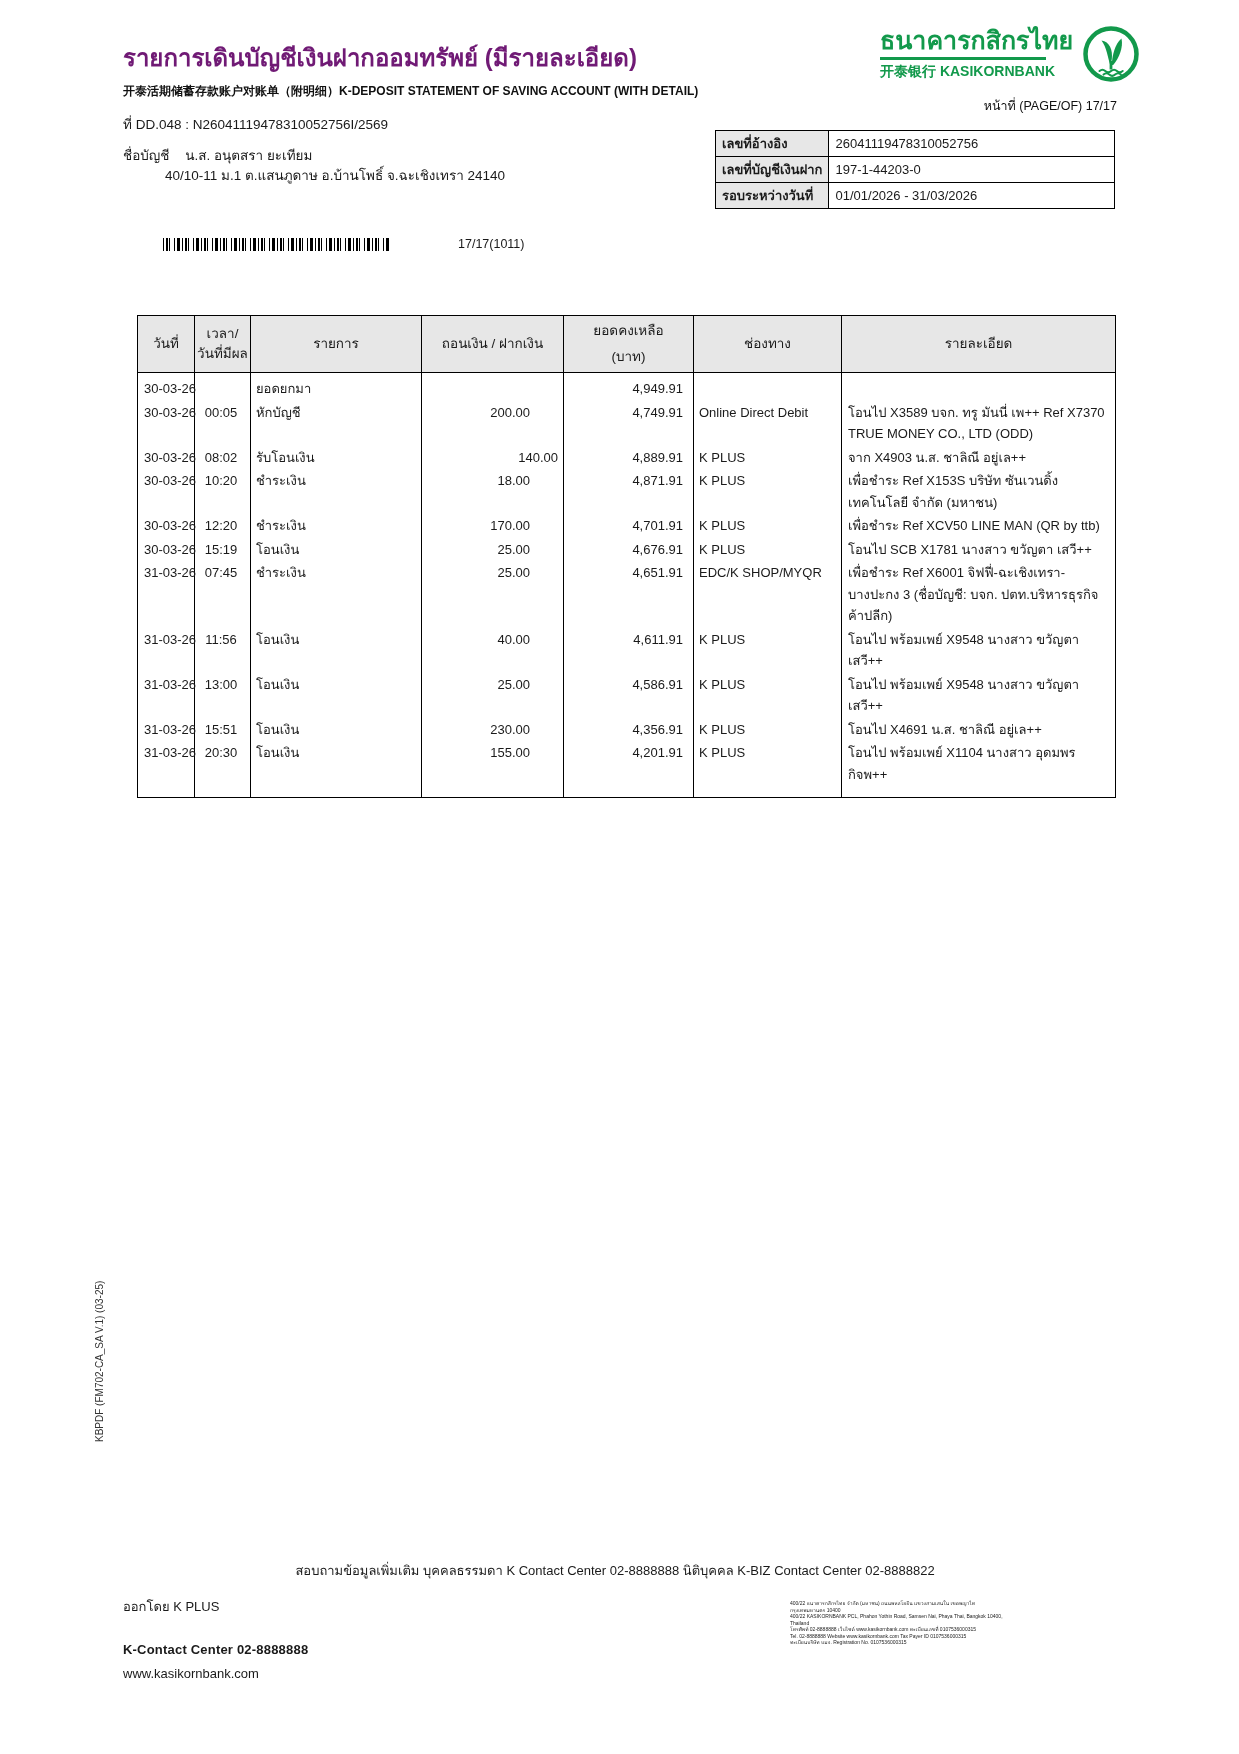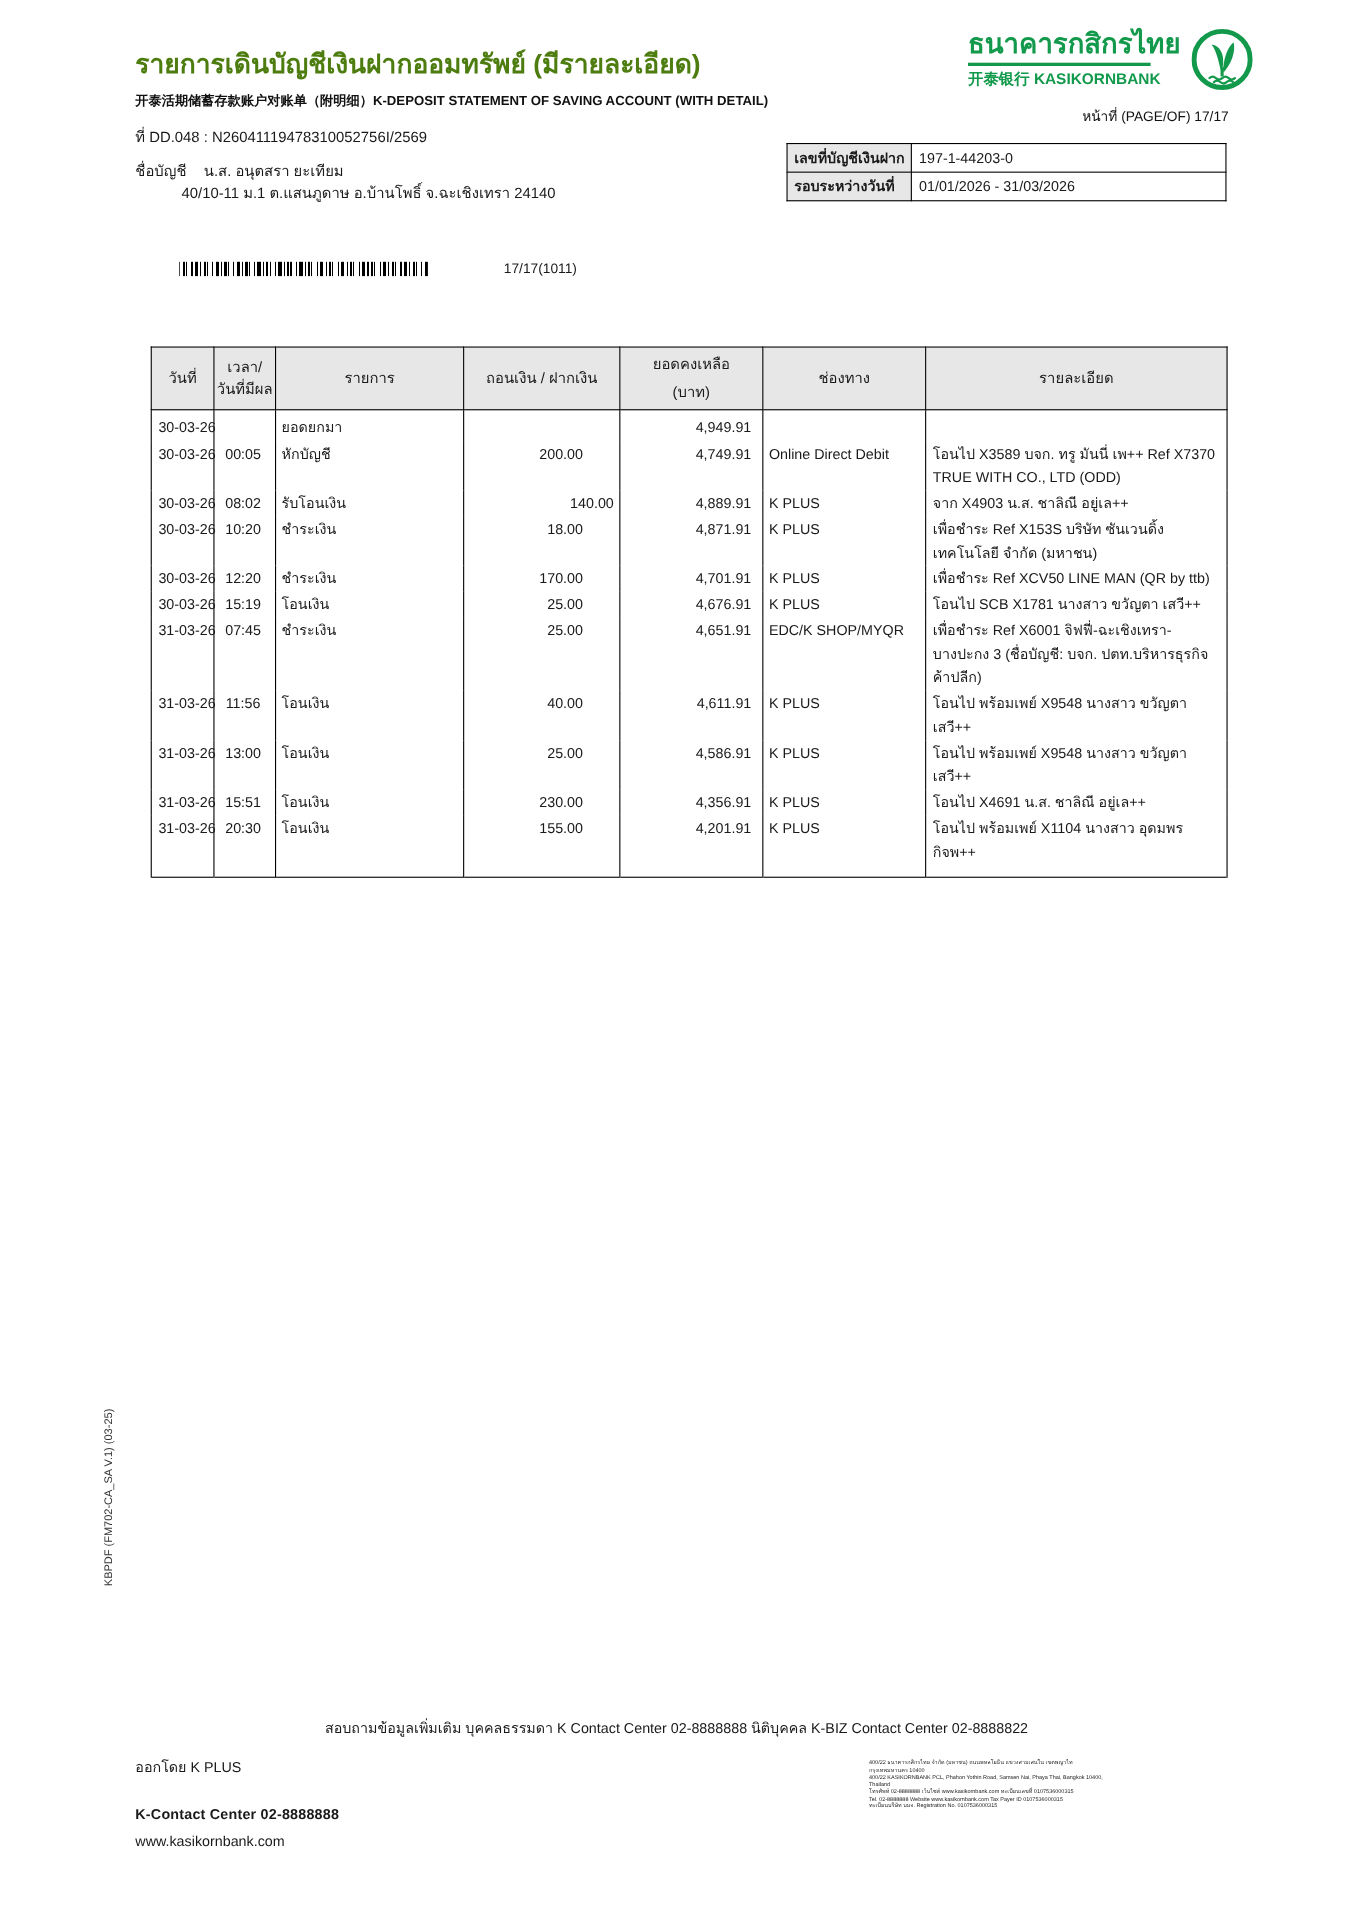--- a/index.html
+++ b/index.html
@@ -5,21 +5,21 @@
   html,body{margin:0;padding:0;}
   body{
     width:1239px;height:1754px;background:#ffffff;position:relative;
     font-family:"Liberation Sans","DejaVu Sans",sans-serif;color:#1a1a1a;
     -webkit-font-smoothing:antialiased;
   }
   .abs{position:absolute;}
 
   
   .title-block{left:123px;top:38px;width:560px;}
-  .title-th{font-size:24px;font-weight:bold;color:#4d7c0f;letter-spacing:0;}
+  .title-th{font-size:24px;font-weight:bold;color:#701a75;letter-spacing:0;}
   .title-sub{font-size:12px;font-weight:bold;color:#111;margin-top:6px;white-space:nowrap;}
 
   .logo-block{left:880px;top:26px;width:236px;display:flex;align-items:flex-start;}
   .logo-txt{display:flex;flex-direction:column;align-items:flex-start;margin-right:10px;}
   .bank-th{font-size:25px;font-weight:bold;color:#12994b;line-height:28px;white-space:nowrap;}
   .bank-rule{height:3px;background:#12994b;width:166px;margin:3px 0 3px 0;}
   .bank-sub{font-size:14px;font-weight:bold;color:#12994b;white-space:nowrap;}
   .logo-circle{width:56px;height:56px;flex:0 0 auto;}
 
   .page-label{top:96px;right:122px;font-size:12.5px;color:#111;text-align:center;}
@@ -108,20 +108,24 @@
 <div class="abs account-block">
   <div class="account-line1">
     <span class="lbl">ชื่อบัญชี</span>
     <span>น.ส. อนุตสรา ยะเทียม</span>
   </div>
   <div class="account-line2">40/10-11 ม.1 ต.แสนภูดาษ อ.บ้านโพธิ์ จ.ฉะเชิงเทรา 24140</div>
 </div>
 
 <table class="abs info-table">
   <tbody>
+    <tr>
+      <td class="lbl">เลขที่อ้างอิง</td>
+      <td class="val">26041119478310052756</td>
+    </tr>
     <tr>
       <td class="lbl">เลขที่บัญชีเงินฝาก</td>
       <td class="val">197-1-44203-0</td>
     </tr>
     <tr>
       <td class="lbl">รอบระหว่างวันที่</td>
       <td class="val">01/01/2026 - 31/03/2026</td>
     </tr>
   </tbody>
 </table>
@@ -169,21 +173,21 @@
       </tr>
       <tr>
         <td class="td-date">30-03-26</td>
         <td class="td-time">00:05</td>
         <td class="td-desc">หักบัญชี</td>
         <td class="td-amount">
           <span class="amt withdraw">200.00</span>
         </td>
         <td class="td-balance">4,749.91</td>
         <td class="td-channel">Online Direct Debit</td>
-        <td class="td-detail">โอนไป X3589 บจก. ทรู มันนี่ เพ++ Ref X7370 TRUE WITH CO., LTD (ODD)</td>
+        <td class="td-detail">โอนไป X3589 บจก. ทรู มันนี่ เพ++ Ref X7370 TRUE MONEY CO., LTD (ODD)</td>
       </tr>
       <tr>
         <td class="td-date">30-03-26</td>
         <td class="td-time">08:02</td>
         <td class="td-desc">รับโอนเงิน</td>
         <td class="td-amount">
           <span class="amt deposit">140.00</span>
         </td>
         <td class="td-balance">4,889.91</td>
         <td class="td-channel">K PLUS</td>

